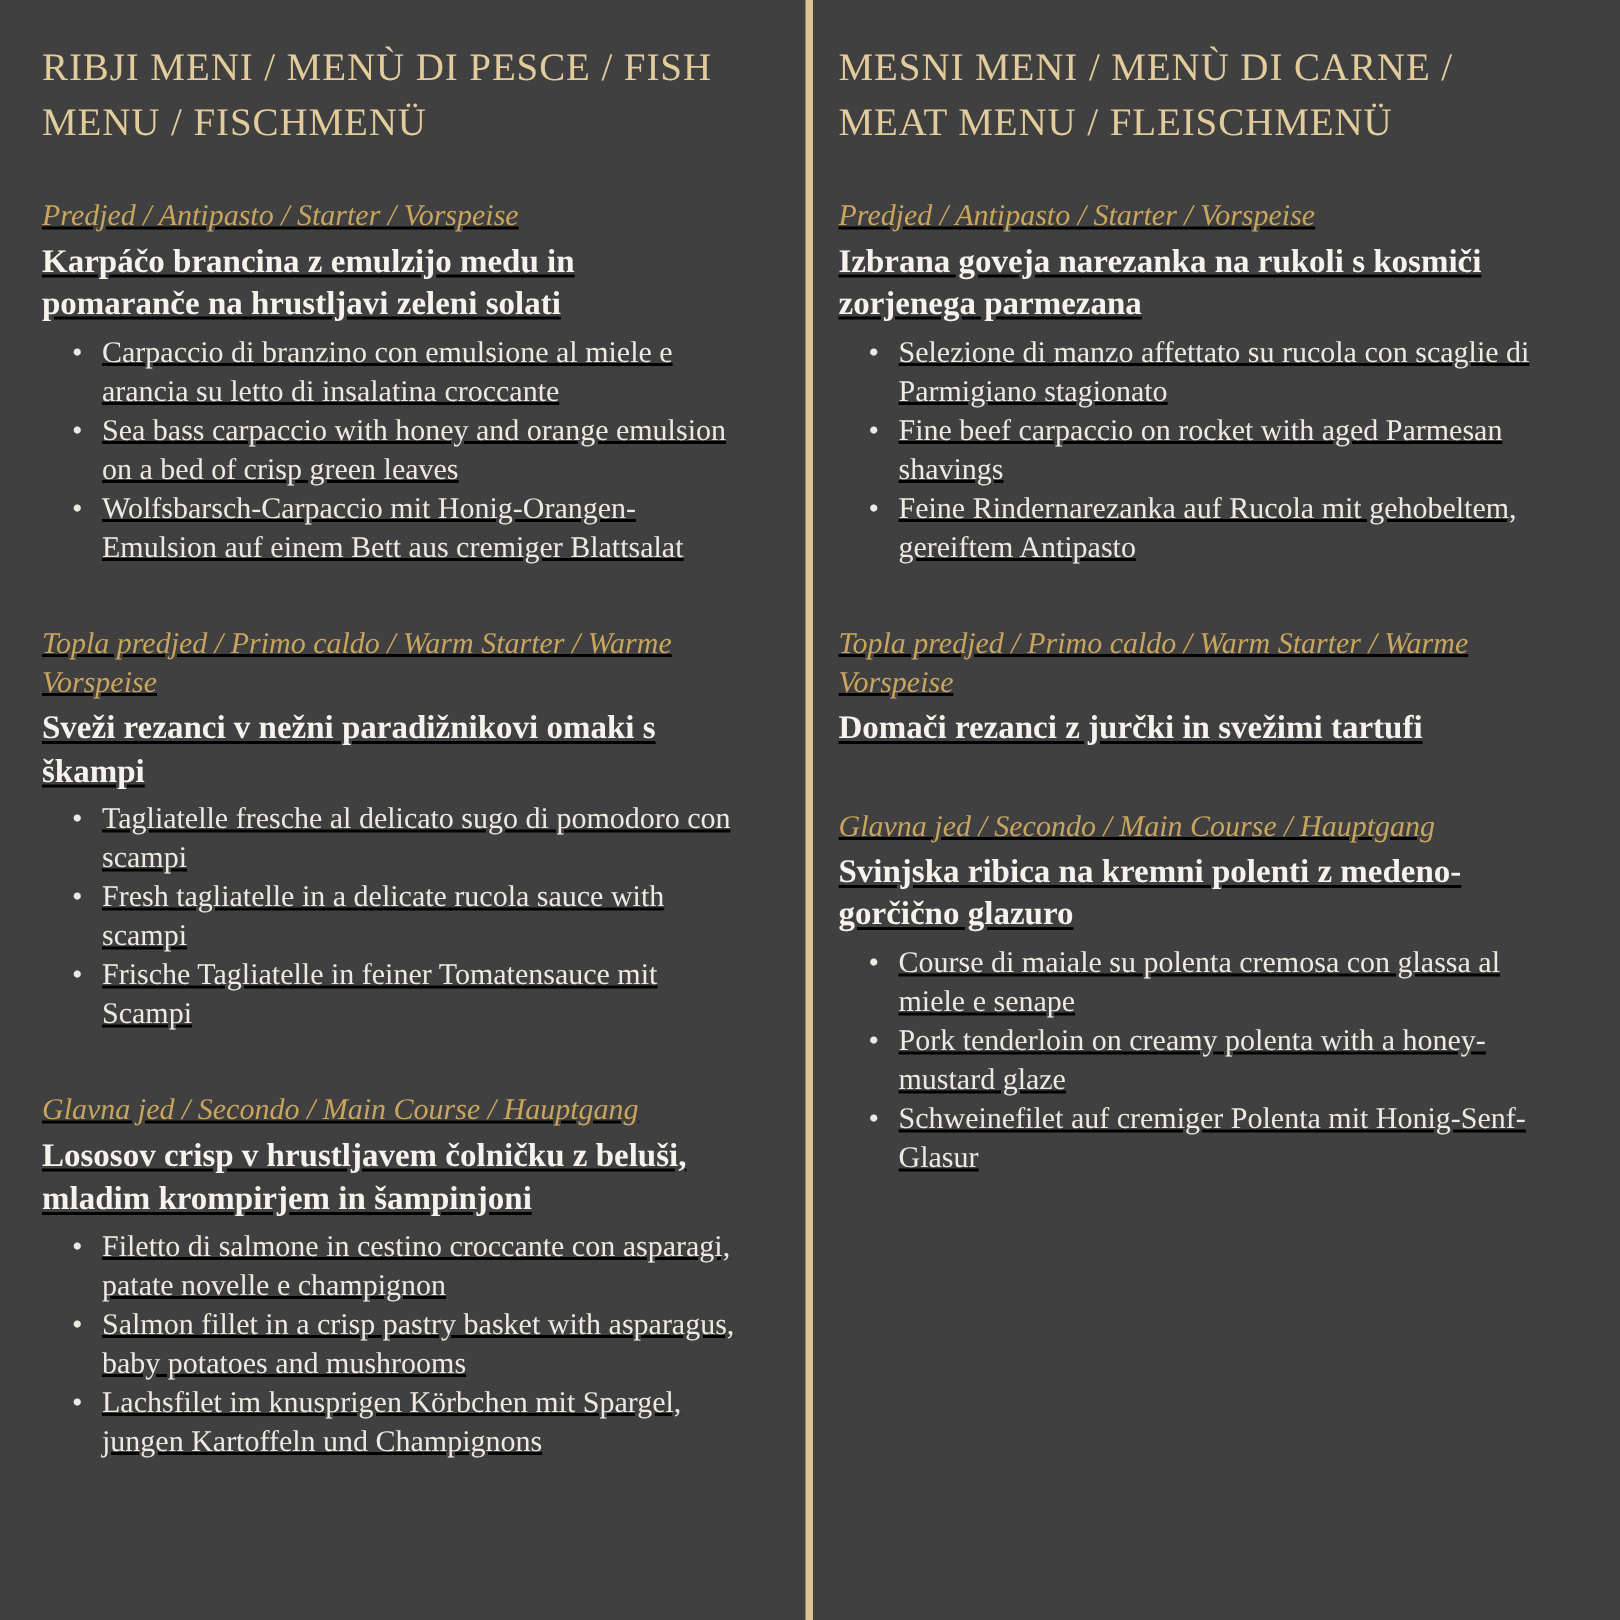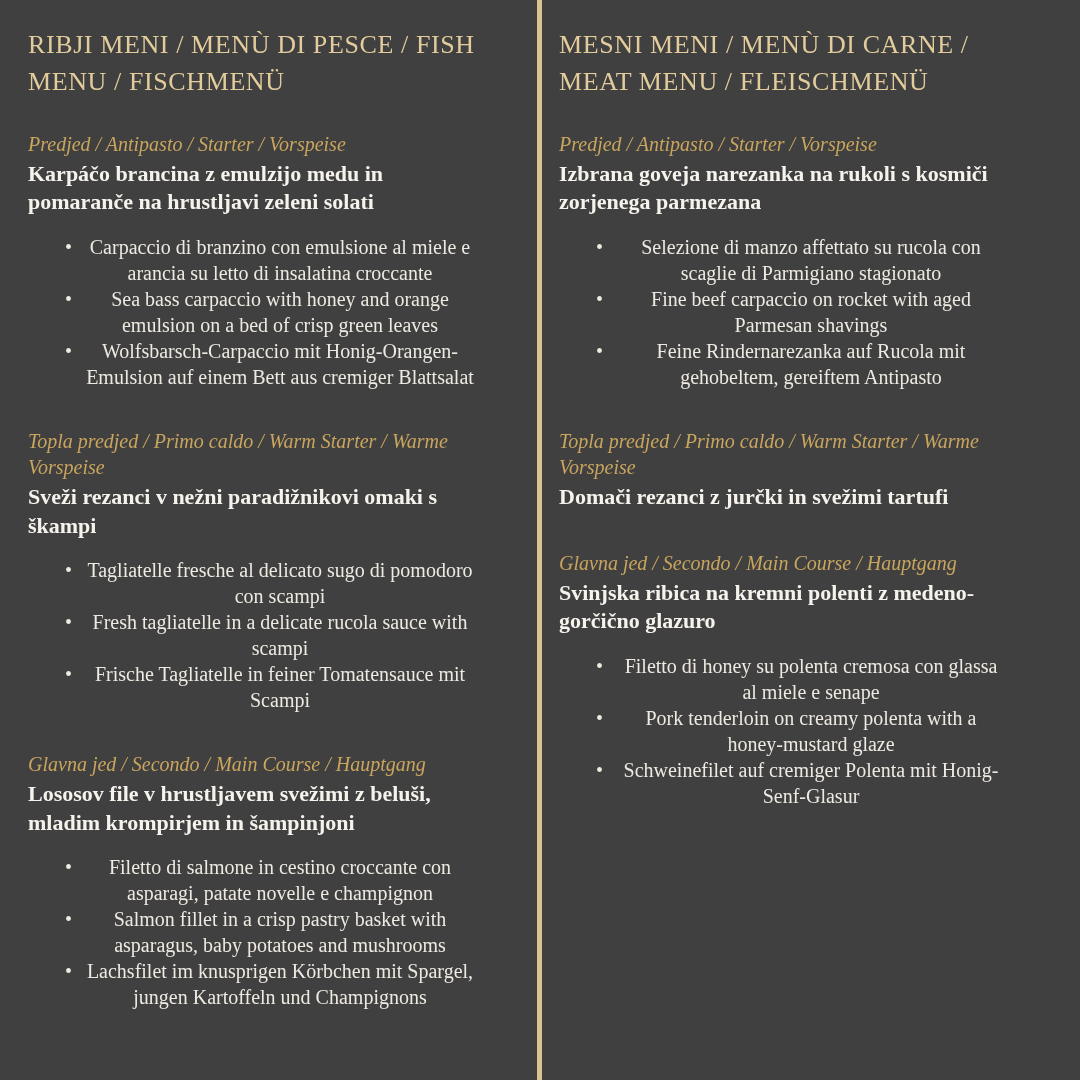--- a/index.html
+++ b/index.html
@@ -30,40 +30,39 @@
   .col-left  { left: 28px;  width: 464px; }
   .col-right { left: 559px; width: 464px; }
   .menu-heading {
     margin: 0 0 30px 0;
     font-size: 26px;
     line-height: 1.42;
     font-weight: 400;
     letter-spacing: 0.6px;
     color: #e3cc9c;
   }
-  .section { margin-bottom: 38px; }
+  .section { margin-bottom: 38px; text-decoration: underline; }
   .course-label {
     font-style: italic;
     font-size: 20px;
     line-height: 1.3;
     color: #c9a55e;
     margin-bottom: 3px;
   }
   .dish-title {
     font-weight: 700;
     font-size: 22px;
     line-height: 1.3;
     color: #f6f3ed;
     margin-bottom: 5px;
   }
   ul.translations {
     list-style: none;
-    margin: 17px;
+    margin: 0;
     padding: 0 0 0 18px;
-    text-align: center;
   }
   ul.translations li {
     position: relative;
     padding-left: 22px;
     font-size: 20px;
     line-height: 1.3;
     color: #eeeae2;
   }
   ul.translations li::before {
     content: "\2022";
@@ -96,21 +95,21 @@
       <div class="dish-title">Sveži rezanci v nežni paradižnikovi omaki s škampi</div>
       <ul class="translations">
         <li>Tagliatelle fresche al delicato sugo di pomodoro con scampi</li>
         <li>Fresh tagliatelle in a delicate rucola sauce with scampi</li>
         <li>Frische Tagliatelle in feiner Tomatensauce mit Scampi</li>
       </ul>
     </div>
 
     <div class="section">
       <div class="course-label">Glavna jed / Secondo / Main Course / Hauptgang</div>
-      <div class="dish-title">Lososov file v hrustljavem svežimi z beluši, mladim krompirjem in šampinjoni</div>
+      <div class="dish-title">Lososov crisp v hrustljavem čolničku z beluši, mladim krompirjem in šampinjoni</div>
       <ul class="translations">
         <li>Filetto di salmone in cestino croccante con asparagi, patate novelle e champignon</li>
         <li>Salmon fillet in a crisp pastry basket with asparagus, baby potatoes and mushrooms</li>
         <li>Lachsfilet im knusprigen Körbchen mit Spargel, jungen Kartoffeln und Champignons</li>
       </ul>
     </div>
   </div>
 
   <div class="divider"></div>
 
@@ -129,20 +128,20 @@
 
     <div class="section">
       <div class="course-label">Topla predjed / Primo caldo / Warm Starter / Warme Vorspeise</div>
       <div class="dish-title">Domači rezanci z jurčki in svežimi tartufi</div>
     </div>
 
     <div class="section">
       <div class="course-label">Glavna jed / Secondo / Main Course / Hauptgang</div>
       <div class="dish-title">Svinjska ribica na kremni polenti z medeno-gorčično glazuro</div>
       <ul class="translations">
-        <li>Filetto di honey su polenta cremosa con glassa al miele e senape</li>
+        <li>Course di maiale su polenta cremosa con glassa al miele e senape</li>
         <li>Pork tenderloin on creamy polenta with a honey-mustard glaze</li>
         <li>Schweinefilet auf cremiger Polenta mit Honig-Senf-Glasur</li>
       </ul>
     </div>
   </div>
 
 </div>
 
 </body></html>

